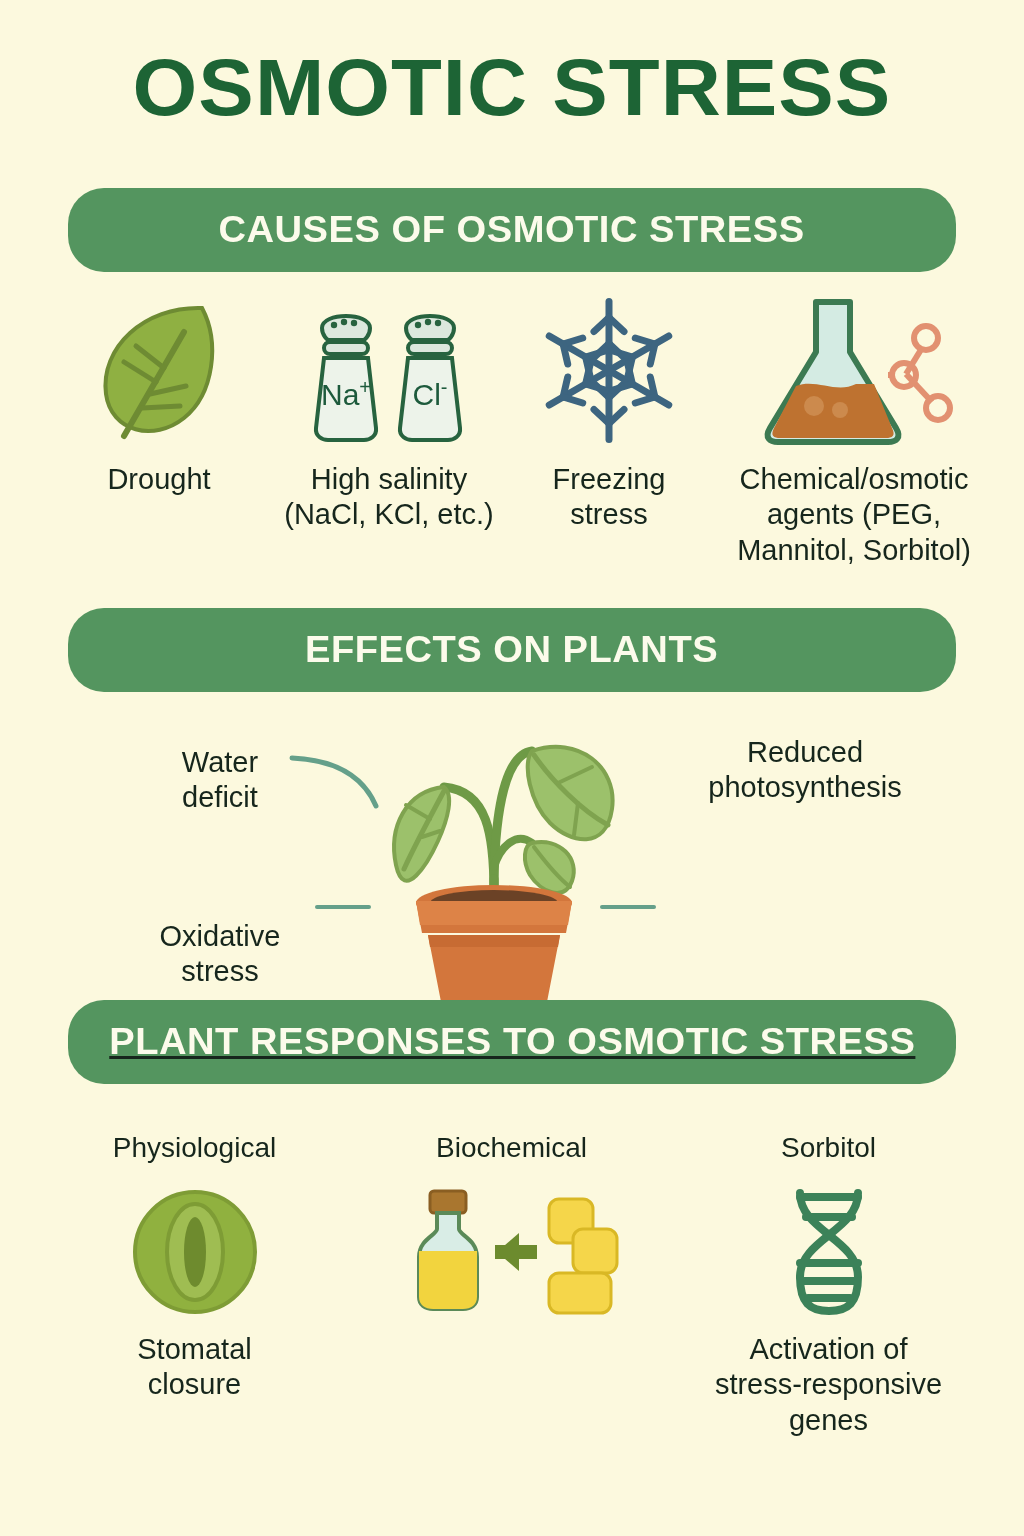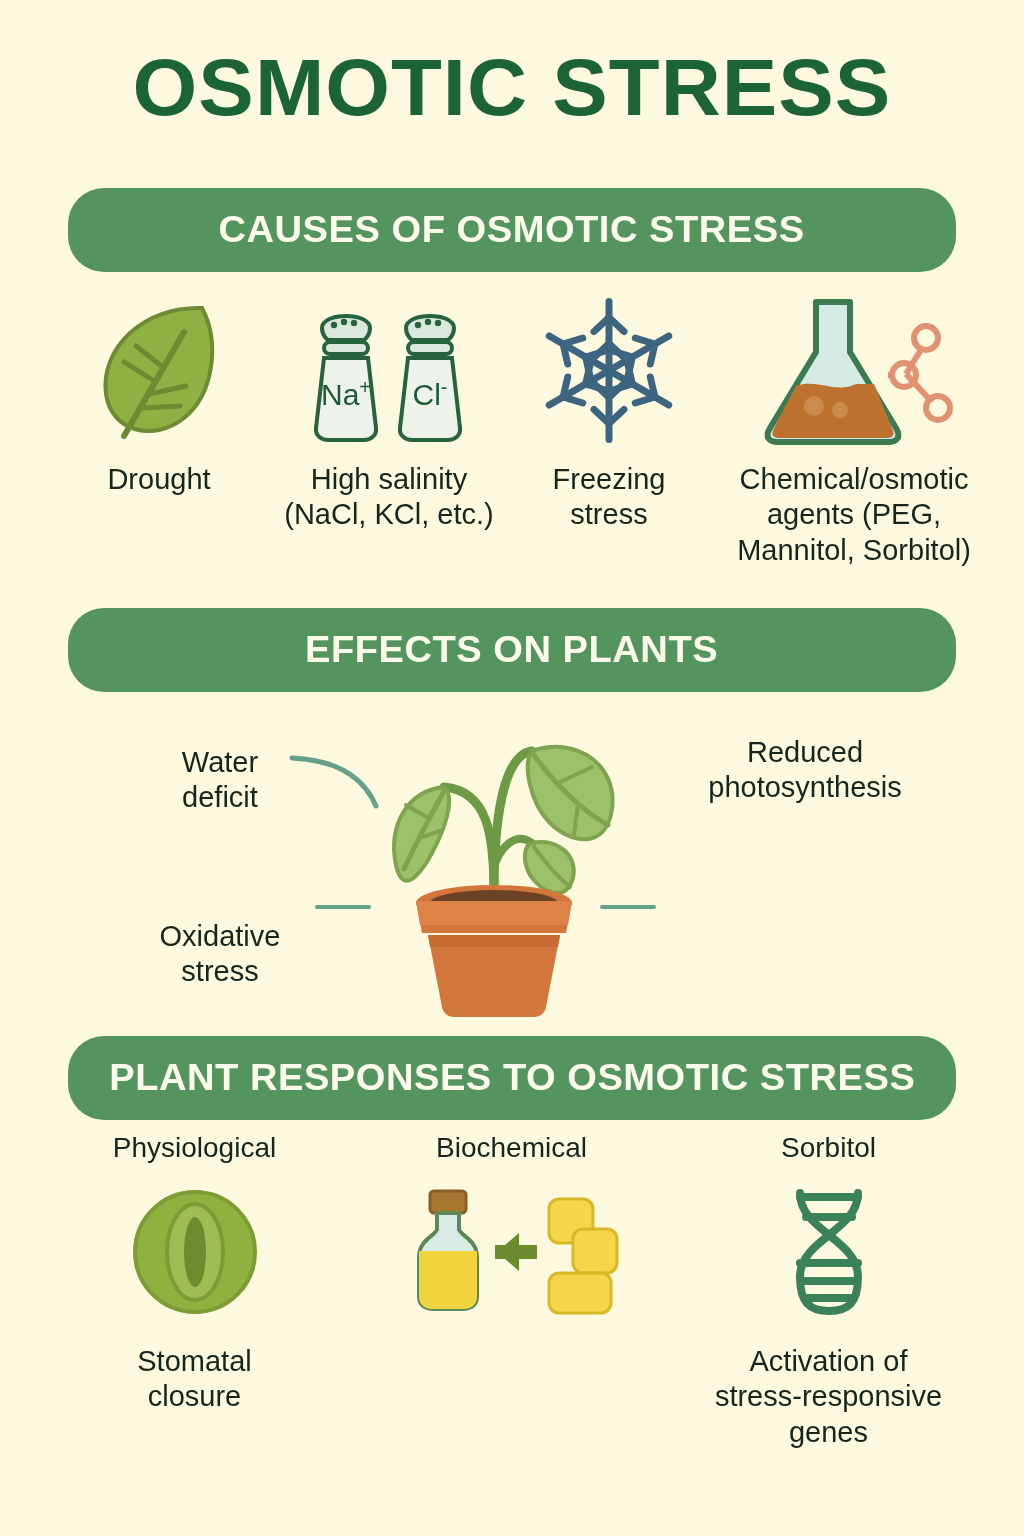--- a/index.html
+++ b/index.html
@@ -53,21 +53,21 @@
   .banner-text {
     color: #FCFBEB;
     font-size: 37px;
     font-weight: 700;
     letter-spacing: 0.5px;
     transform: scaleX(1.03);
     white-space: nowrap;
   }
   #banner-causes   { top: 188px; }
   #banner-effects  { top: 608px; }
-  #banner-responses{ top: 1036px; }
+  #banner-responses{ top: 1000px; text-decoration: underline; }
 
   
   .causes-row {
     position: absolute;
     top: 290px;
     left: 54px;
     width: 950px;
     display: flex;
     align-items: flex-start;
   }
@@ -160,21 +160,21 @@
     font-weight: 400;
     margin-bottom: 14px;
   }
   .resp-icon {
     height: 148px;
     display: flex;
     align-items: center;
     justify-content: center;
   }
   .resp-label {
-    margin-top: 18px;
+    margin-top: 6px;
     text-align: center;
     font-size: 29px;
     line-height: 1.22;
     color: #16261C;
   }
 </style>
 </head>
 <body>
 
 <div class="page">

